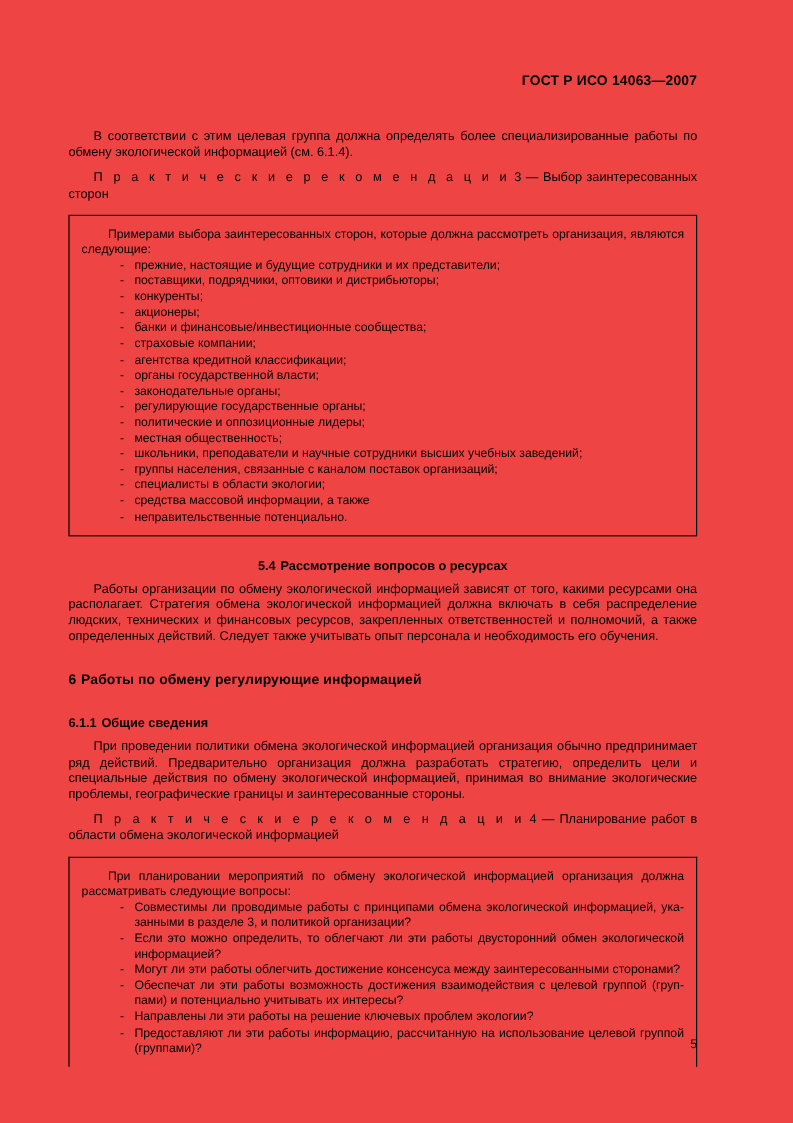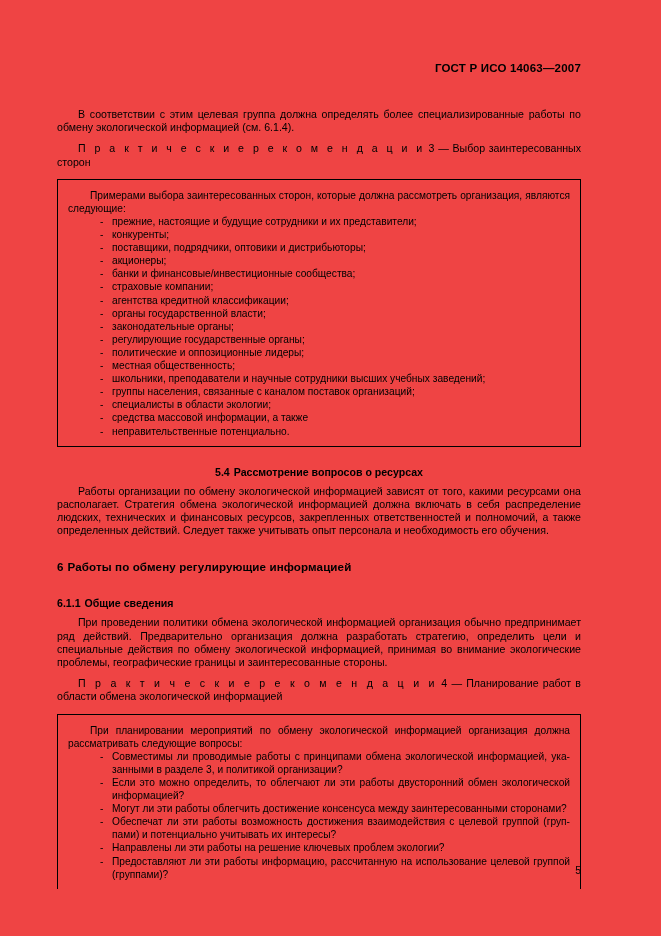--- a/index.html
+++ b/index.html
@@ -182,22 +182,22 @@
     <div class="gap-8"></div>
 
     <p class="prakt"><span class="sp">П р а к т и ч е с к и е   р е к о м е н д а ц и и</span><span> 3 — Выбор заинтересованных сторон</span></p>
 
     <div class="gap-10"></div>
 
     <div class="box">
       <p class="para indent">Примерами выбора заинтересованных сторон, которые должна рассмотреть организация, являются следующие:</p>
       <ul class="dashlist">
         <li>прежние, настоящие и будущие сотрудники и их представители;</li>
+        <li>поставщики, подрядчики, оптовики и дистрибьюторы;</li>
         <li>конкуренты;</li>
-        <li>поставщики, подрядчики, оптовики и дистрибьюторы;</li>
         <li>акционеры;</li>
         <li>банки и финансовые/инвестиционные сообщества;</li>
         <li>страховые компании;</li>
         <li>агентства кредитной классификации;</li>
         <li>органы государственной власти;</li>
         <li>законодательные органы;</li>
         <li>регулирующие государственные органы;</li>
         <li>политические и оппозиционные лидеры;</li>
         <li>местная общественность;</li>
         <li>школьники, преподаватели и научные сотрудники высших учебных заведений;</li>

